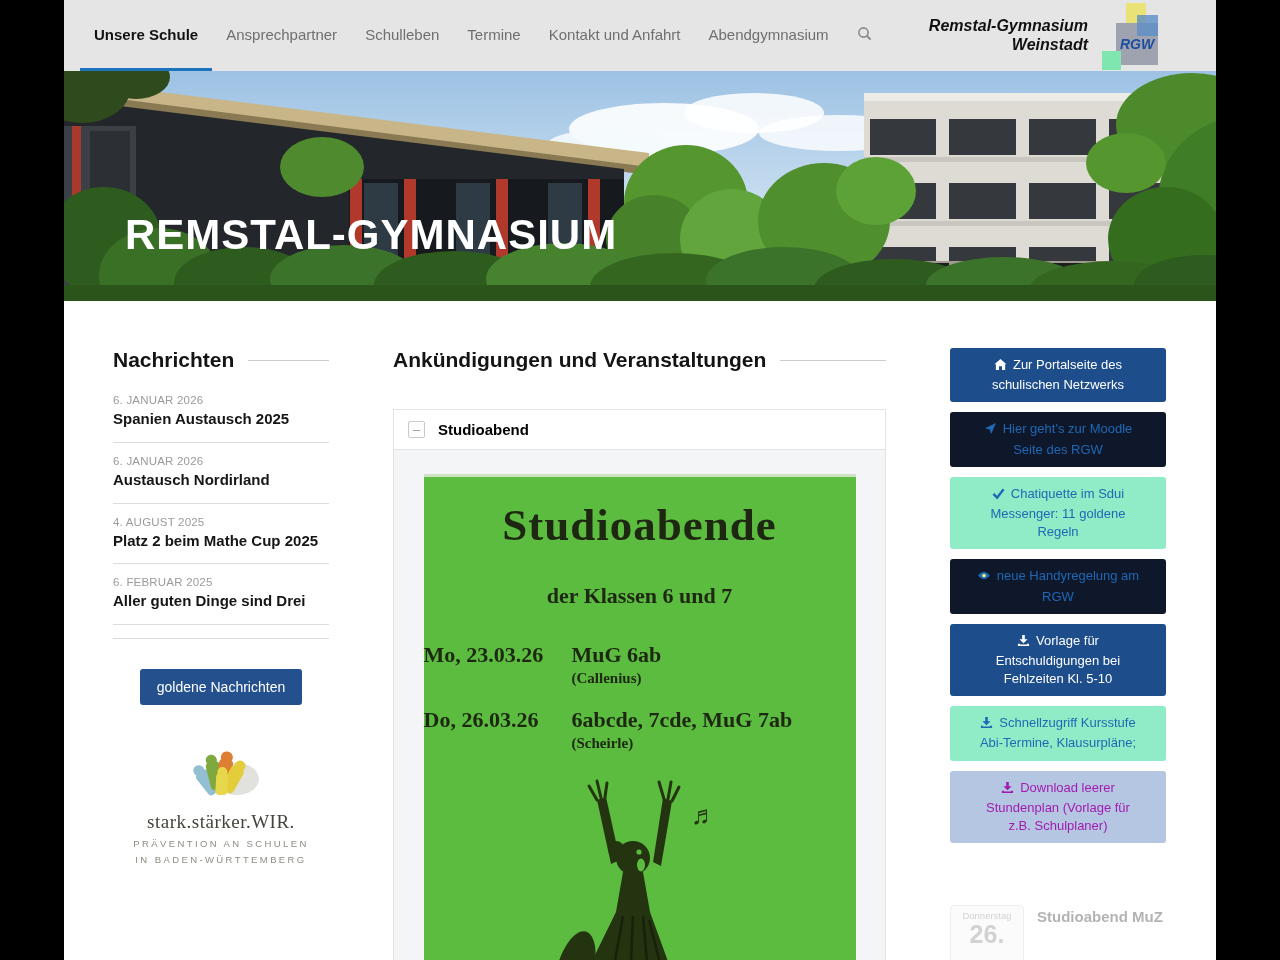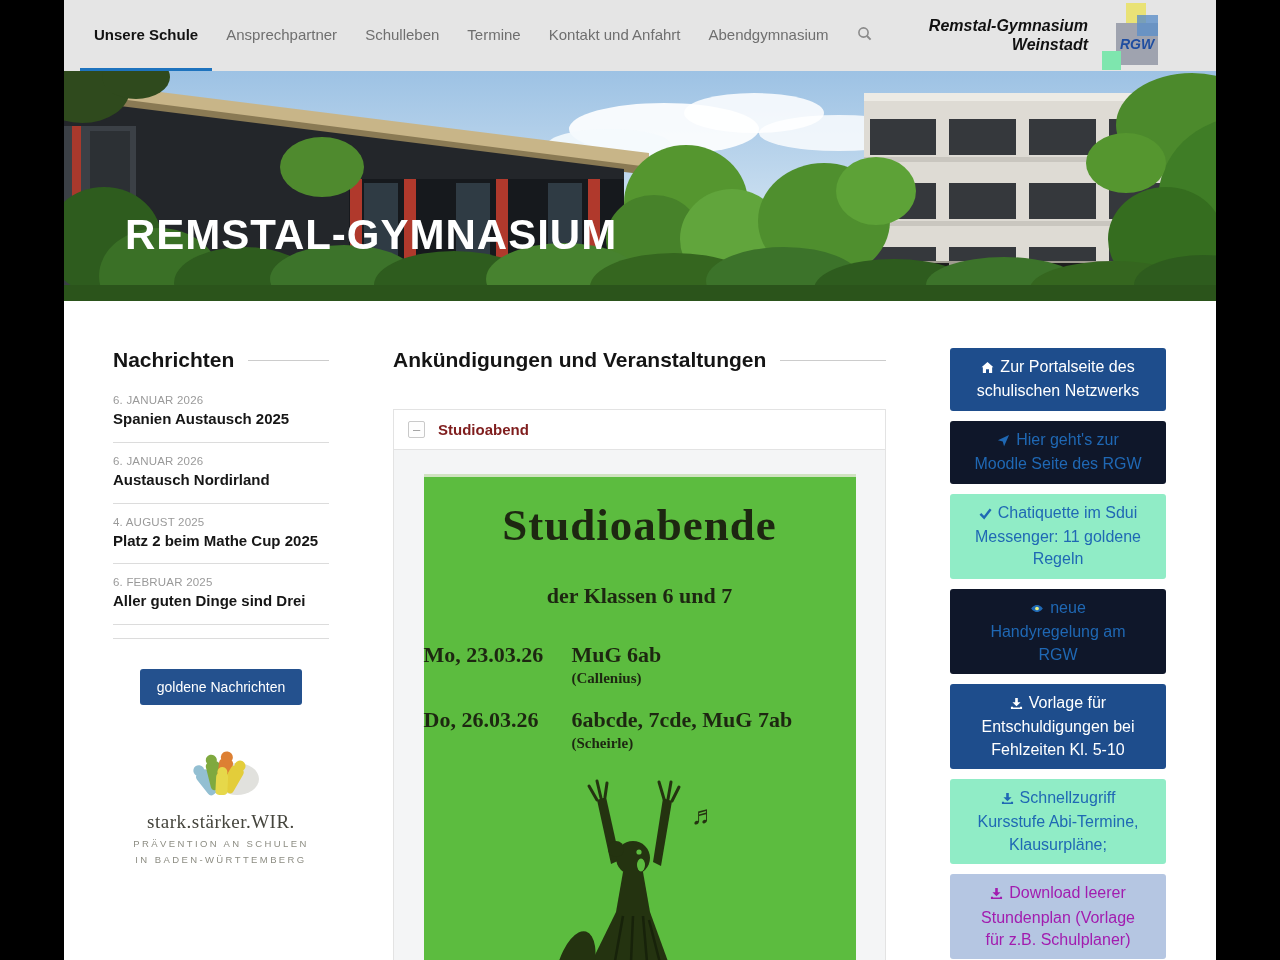--- a/index.html
+++ b/index.html
@@ -40,34 +40,34 @@
   .more-btn { display:block; margin:30px auto 0; background:#24518e; color:#fff; border:none; font-size:14px; padding:10px 17px; border-radius:3px; cursor:pointer; font-family:inherit; }
   .partner { margin-top:44px; text-align:center; cursor:pointer; }
   .partner-title { font-family:"Liberation Serif", serif; font-size:19px; color:#45453d; letter-spacing:.5px; margin-top:2px; }
   .partner-sub { font-size:9.5px; color:#8d8d83; letter-spacing:2.4px; margin-top:5px; }
 
   
   .ann .h2row { margin-bottom:37px; }
   .panel { border:1px solid #e3e3e3; }
   .panel-head { display:flex; align-items:center; padding:11px 14px; background:#fff; border-bottom:1px solid #e3e3e3; cursor:pointer; }
   .minus-box { width:17px; height:17px; border:1px solid #c9c9c9; border-radius:2px; color:#9a9a9a; font-size:13px; line-height:15px; text-align:center; margin-right:13px; background:#fdfdfd; }
-  .panel-title { font-size:15px; font-weight:600; color:#7f1d1d; }
+  .panel-title { font-size:15px; font-weight:600; color:#000000; }
   .panel-body { background:#f4f5f6; padding:24px 0 40px 0; }
   .poster { width:432px; margin:0 auto; background:#5cbc3f; border-top:3px solid #cfe3c0; padding-top:22px; height:600px; font-family:"Liberation Serif", serif; color:#1d2711; }
   .poster-title { text-align:center; font-size:45px; font-weight:700; letter-spacing:1px; }
   .poster-sub { text-align:center; font-size:22px; font-weight:700; margin-top:32px; }
   .prow { display:flex; margin-top:33px; }
   .prow.second { margin-top:20px; }
   .pdate { width:148px; font-size:22px; font-weight:700; }
   .pwhat { font-size:22px; font-weight:700; }
   .pwho { font-size:15px; font-weight:700; margin-top:2px; }
   .dancer { display:block; margin:18px auto 0; }
 
   
-  .sbtn { display:block; text-align:center; border-radius:3px; padding:8px 24px; font-size:16px; line-height:1.4; margin-bottom:10px; cursor:pointer; text-decoration:none; }
+  .sbtn { display:block; text-align:center; border-radius:3px; padding:8px 24px; font-size:13px; line-height:1.4; margin-bottom:10px; cursor:pointer; text-decoration:none; }
   .s-dark { background:#1e4d8c; color:#fff; }
   .s-yellow { background:#0f172a; color:#1f68b4; }
   .s-mint { background:#90ecc6; color:#1f68b4; }
   .s-lightblue { background:#b5c6e2; color:#a21caf; }
   .bicon { display:inline-block; vertical-align:-2px; margin-right:6px; }
   .kal { margin-top:62px; }
   .kal .h2row { margin-bottom:16px; }
   .event { display:flex; cursor:pointer; }
   .date-box { width:74px; height:62px; background:#fbfbfb; border:1px solid #eee; border-radius:4px; text-align:center; color:#d2d2d2; padding-top:4px; flex:none; }
   .date-wd { font-size:9.5px; }

